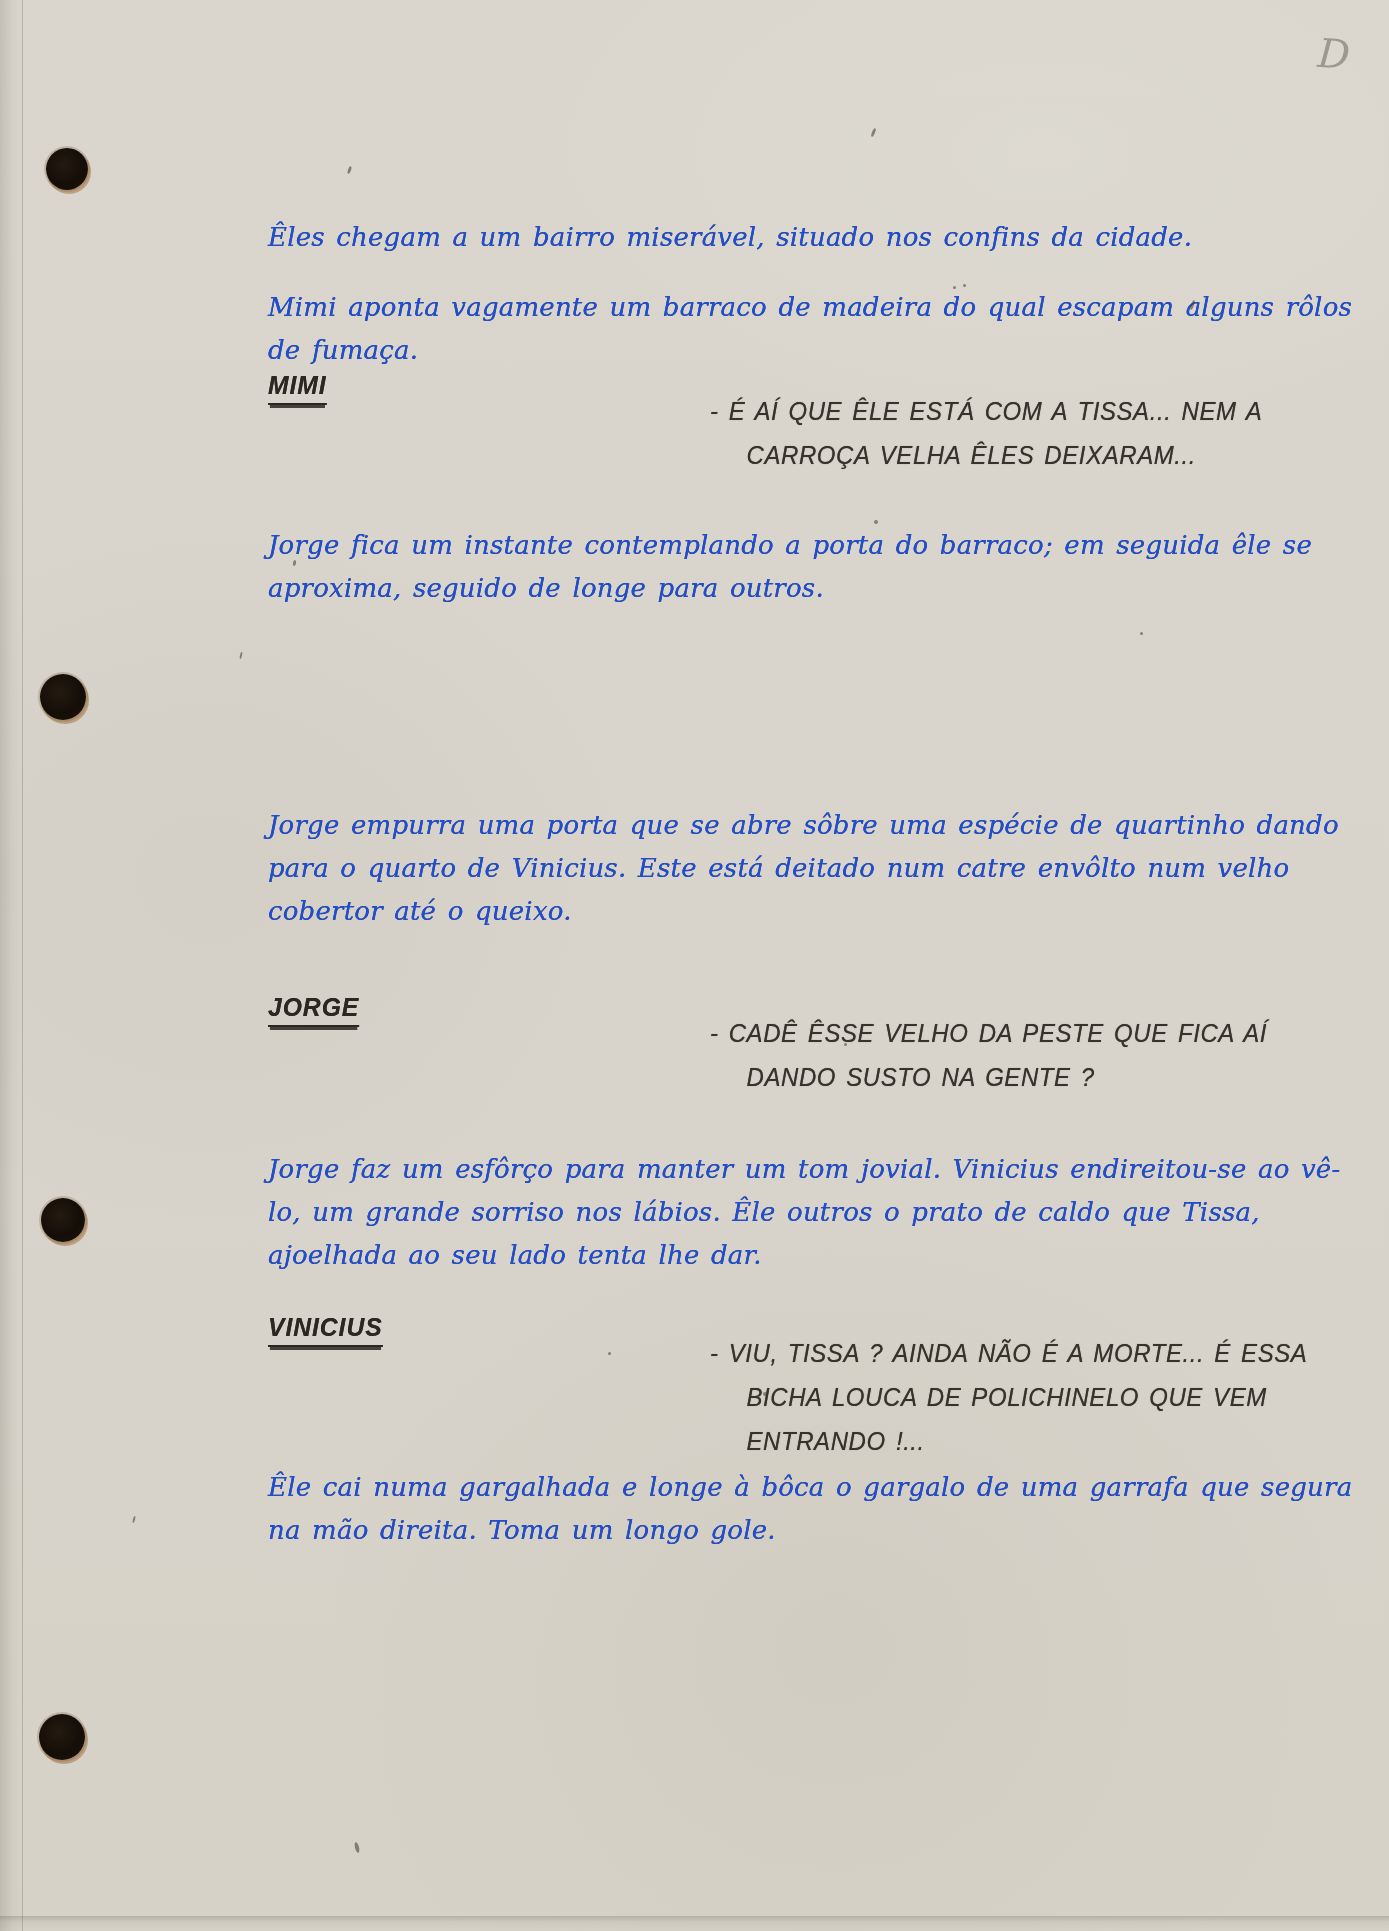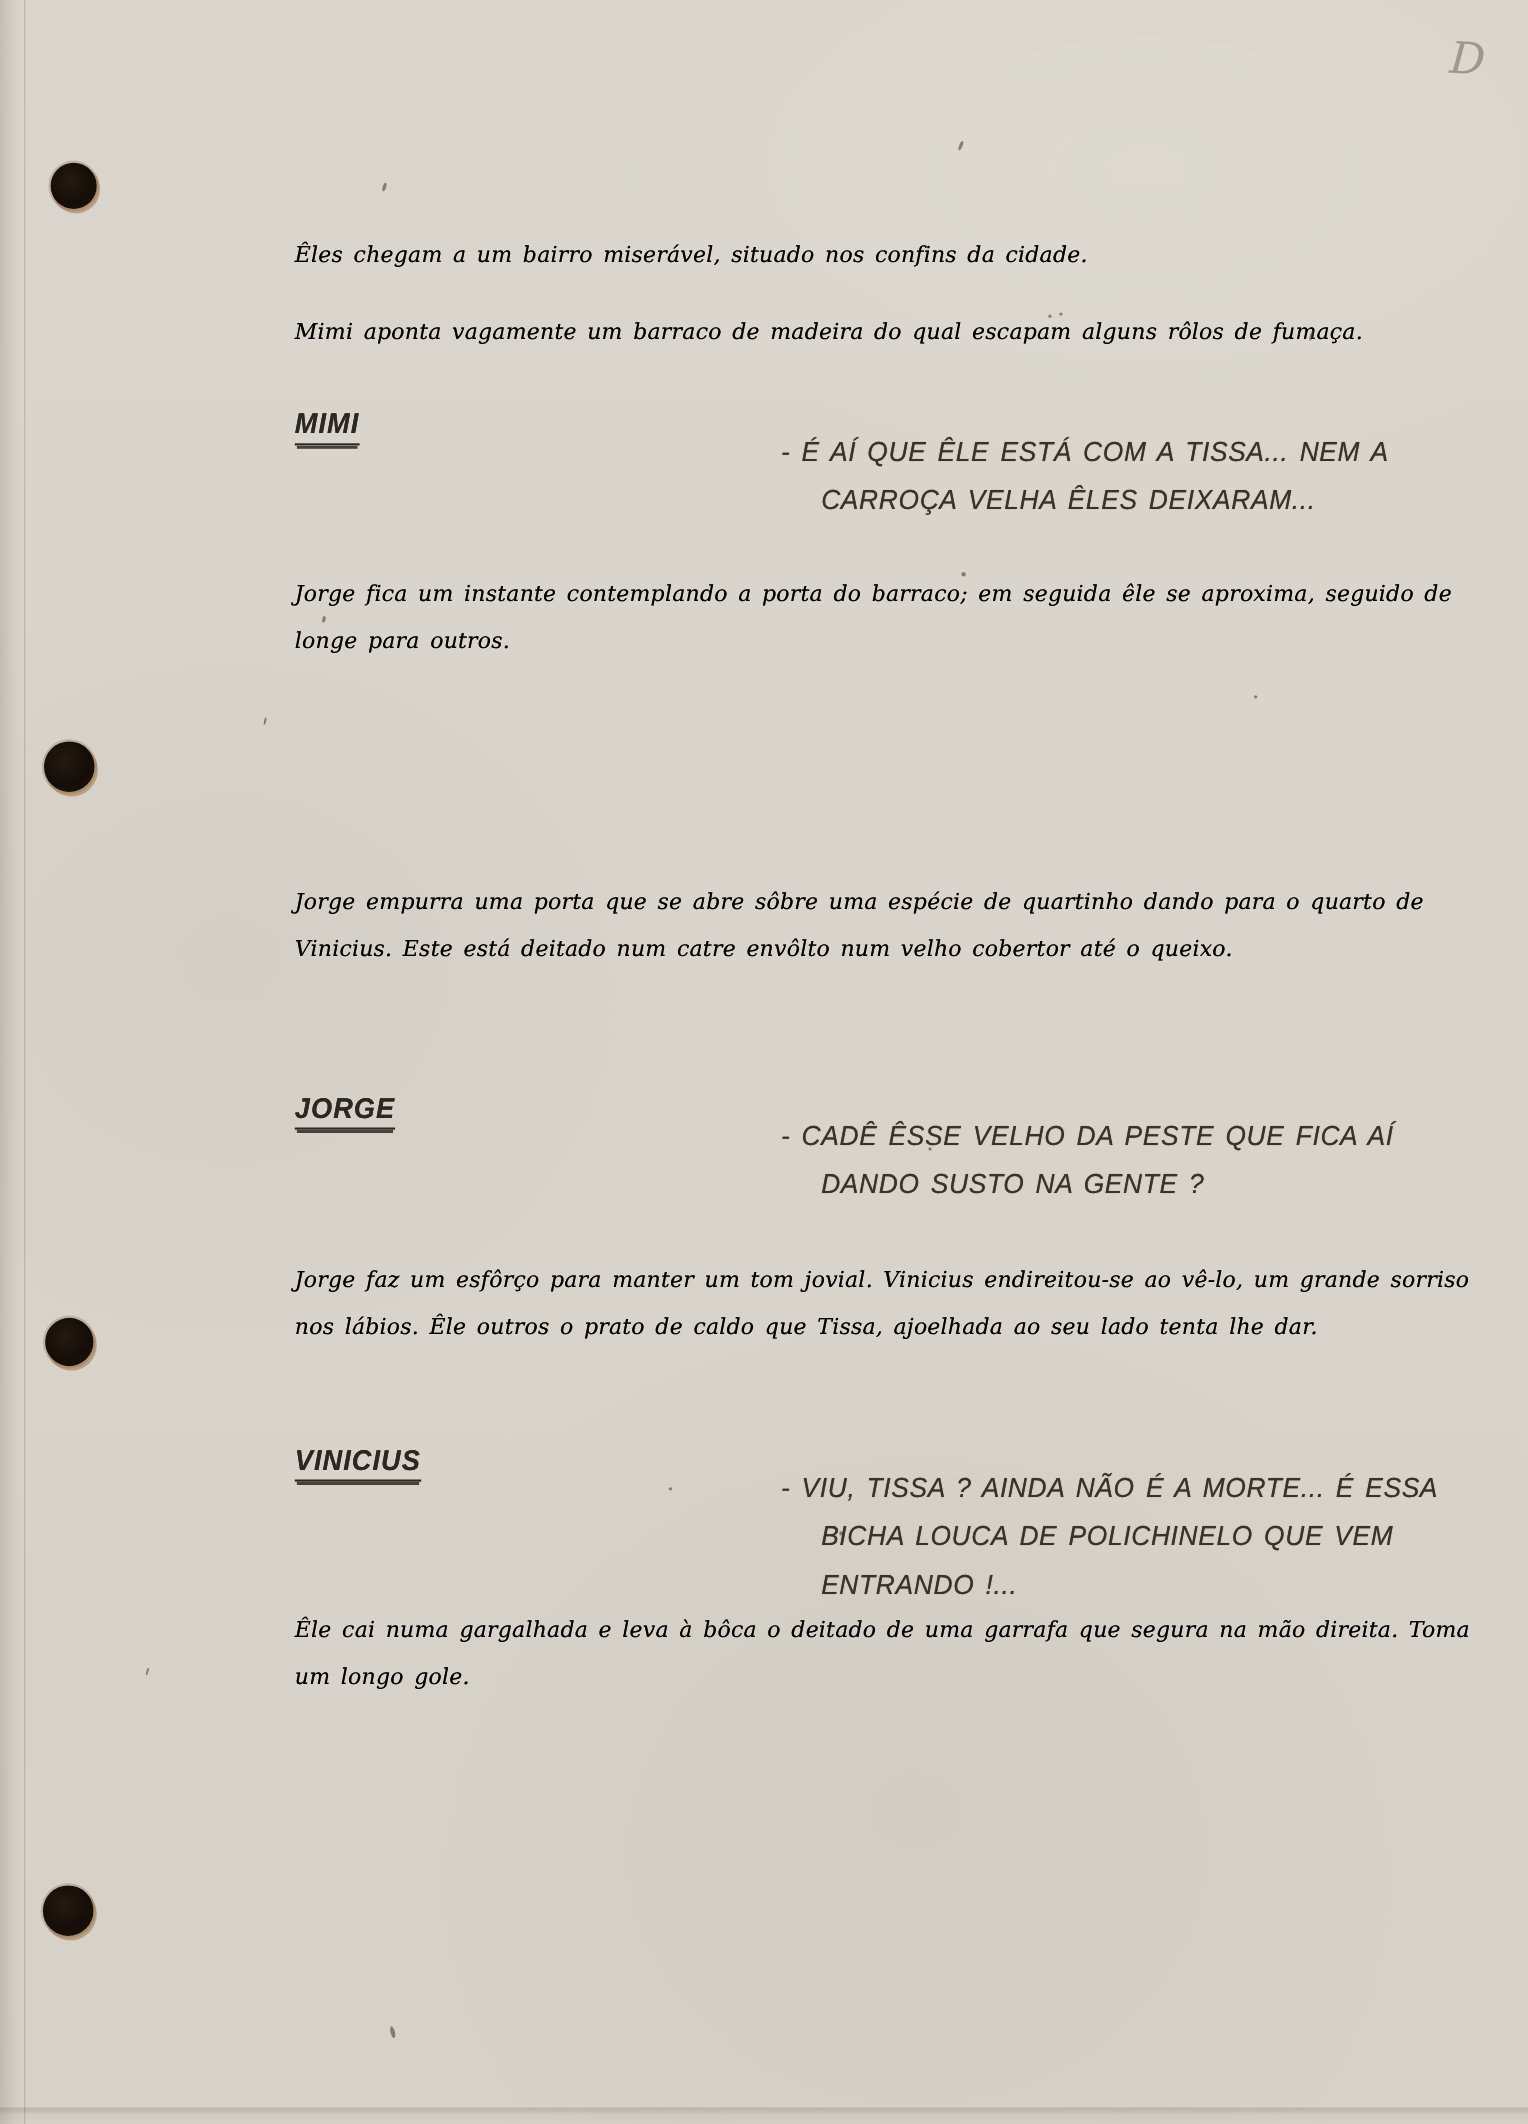--- a/index.html
+++ b/index.html
@@ -43,22 +43,22 @@
     position:absolute;left:1318px;top:32px;width:60px;
     font-family:"DejaVu Serif","Liberation Serif",serif;
     font-style:italic;font-size:40px;color:rgba(108,102,90,0.55);
     transform:rotate(4deg);
   }
 
   
   .action{
     position:absolute;left:268px;width:1092px;
     font-family:"DejaVu Serif","Liberation Serif",serif;
-    font-style:italic;font-size:20px;line-height:43px;
-    color:#000000;letter-spacing:0.2px;word-spacing:3px;
+    font-style:italic;font-size:26px;line-height:43px;
+    color:#1d4ed8;letter-spacing:0.2px;word-spacing:3px;
     text-shadow:0 0 0.6px rgba(42,38,32,0.85);
   }
 
   
   .char-name{
     position:absolute;left:268px;display:inline-block;
     font-family:"Liberation Sans","DejaVu Sans",sans-serif;
     font-style:italic;font-size:26px;font-weight:bold;
     color:#2b2823;letter-spacing:1px;
     border-bottom:2px solid #2b2823;
@@ -124,21 +124,21 @@
 <p class="action" style="top:778px">Jorge empurra uma porta que se abre sôbre uma espécie de quartinho dando para o quarto de Vinicius. Este está deitado num catre envôlto num velho cobertor até o queixo.</p>
 
 <span class="char-name" style="top:992px">JORGE</span>
 <p class="dialogue d-jorge" style="top:986px">- CADÊ ÊSSE VELHO DA PESTE QUE FICA AÍ DANDO SUSTO NA GENTE ?</p>
 
 <p class="action" style="top:1122px">Jorge faz um esfôrço para manter um tom jovial. Vinicius endireitou-se ao vê-lo, um grande sorriso nos lábios. Êle outros o prato de caldo que Tissa, ajoelhada ao seu lado tenta lhe dar.</p>
 
 <span class="char-name" style="top:1312px">VINICIUS</span>
 <p class="dialogue d-vinicius" style="top:1306px">- VIU, TISSA ? AINDA NÃO É A MORTE... É ESSA BICHA LOUCA DE POLICHINELO QUE VEM ENTRANDO !...</p>
 
-<p class="action" style="top:1440px">Êle cai numa gargalhada e leva à bôca o deitado de uma garrafa que segura na mão direita. Toma um longo gole.</p>
+<p class="action" style="top:1440px">Êle cai numa gargalhada e longe à bôca o gargalo de uma garrafa que segura na mão direita. Toma um longo gole.</p>
 
 <div class="specks">
   <i class="s1"></i>
     <i class="s2"></i>
     <i class="s3"></i>
     <i class="s4"></i>
     <i class="s5"></i>
   <i class="s6"></i>
     <i class="s7"></i>
     <i class="s8"></i>

